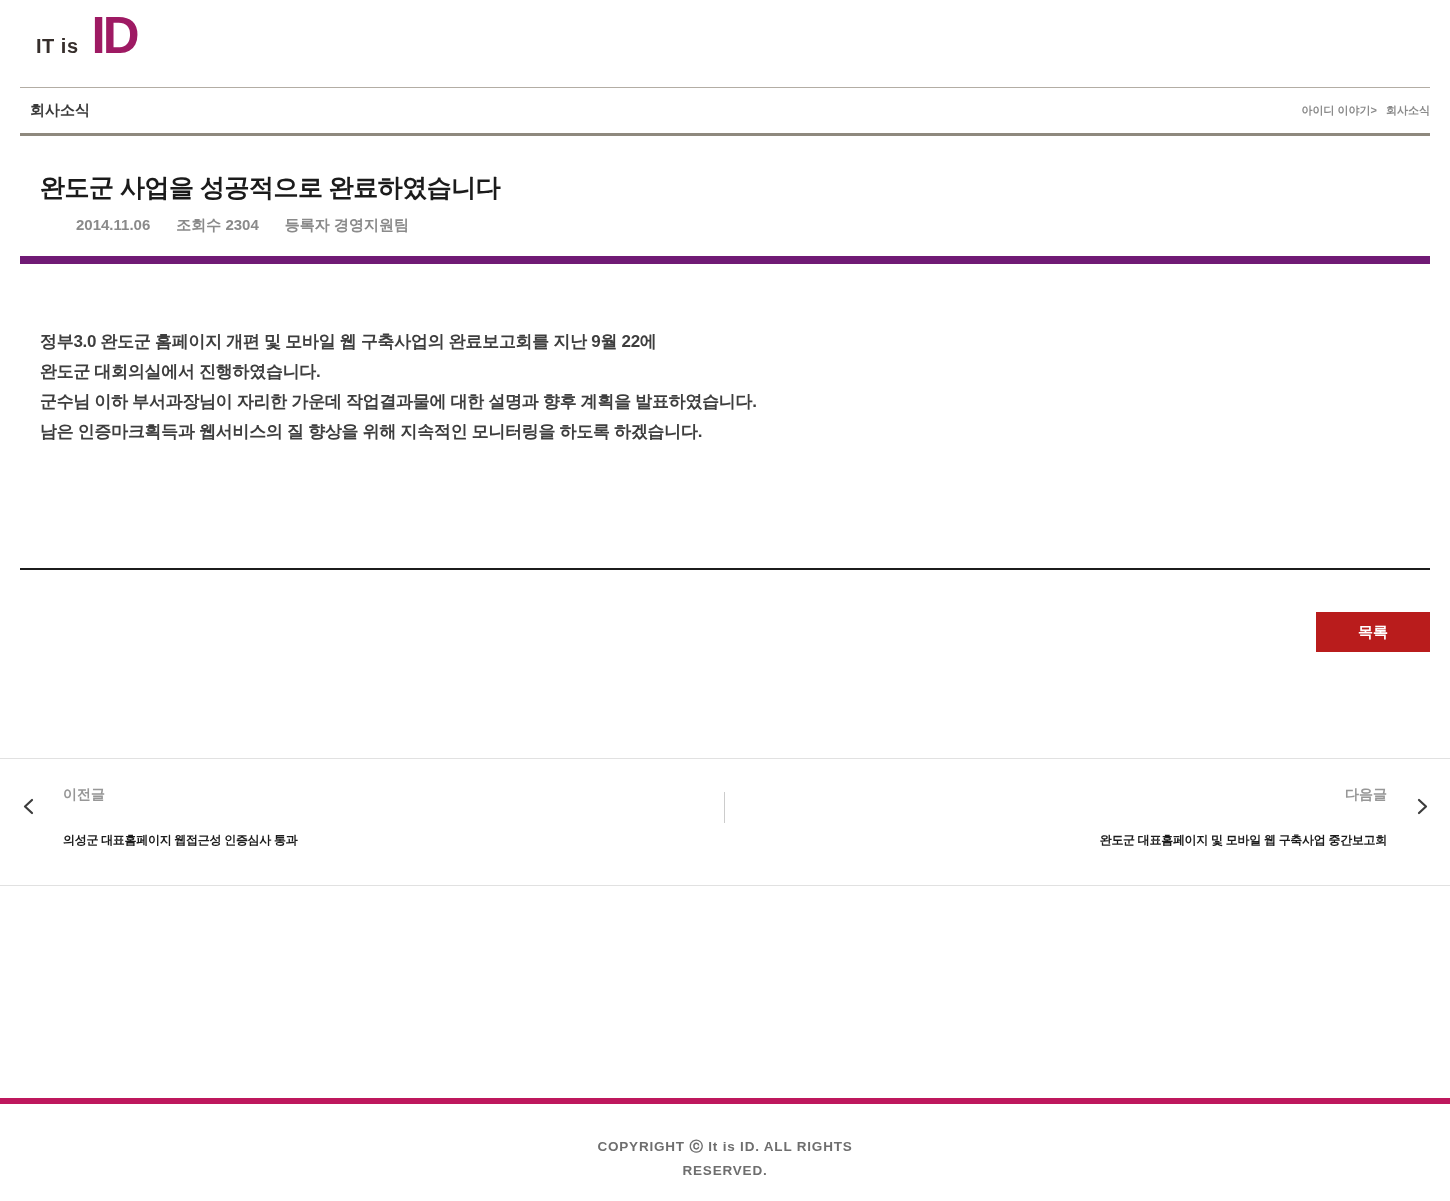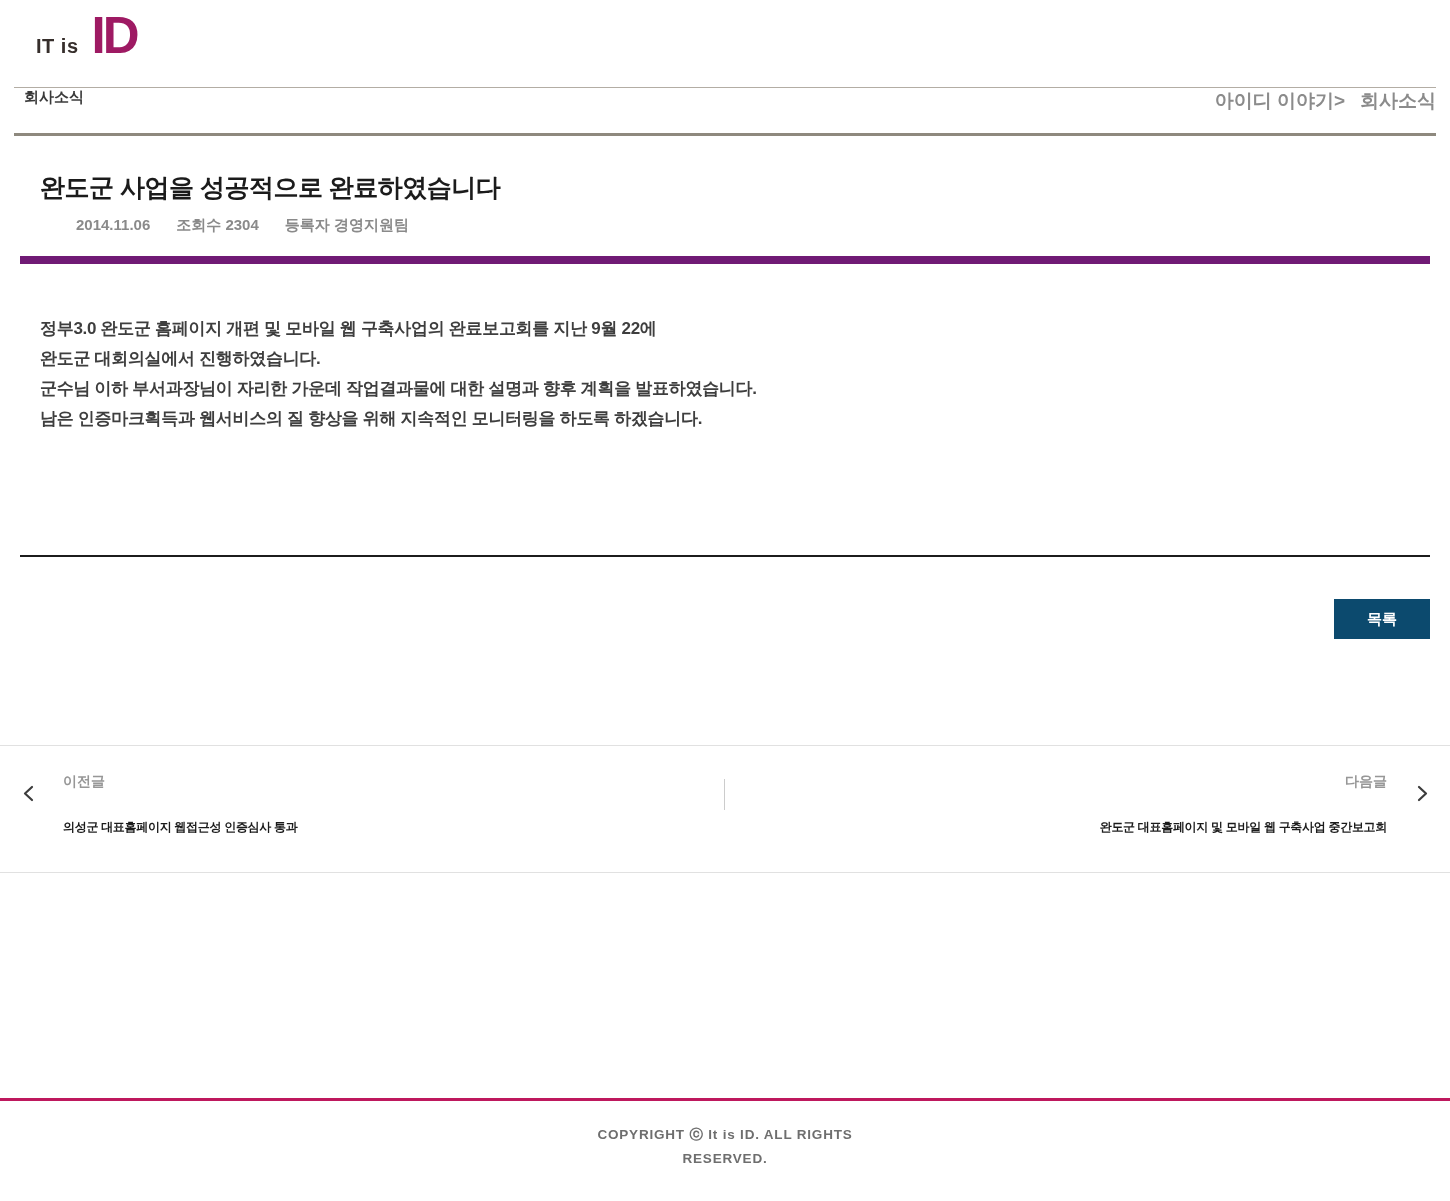--- a/index.html
+++ b/index.html
@@ -7,57 +7,57 @@
   body { font-family:"Liberation Sans","DejaVu Sans",sans-serif; }
   .page { position:relative; width:1450px; height:1201px; background:#ffffff; overflow:hidden; }
 
   
   .logo-row { height:87px; display:flex; align-items:center; padding:0 0 13px 36px; }
   .logo { display:flex; align-items:baseline; cursor:pointer; }
   .logo-itis { font-size:20px; font-weight:800; color:#362e2b; letter-spacing:0.5px; }
   .logo-id { font-size:51px; font-weight:800; color:#9e1a63; letter-spacing:-3px; margin-left:13px; line-height:0.78; }
 
   
-  .section-bar { margin:0 14px; border-top:1px solid #b3ada4; border-bottom:3px solid #8e897e;
-                 height:49px; display:flex; align-items:flex-start; justify-content:space-between; padding-left:10px; }
+  .section-bar { margin:0 20px; border-top:1px solid #b3ada4; border-bottom:3px solid #8e897e;
+                 height:49px; display:flex; align-items:center; justify-content:space-between; padding-left:10px; }
   .section-title { font-size:15px; font-weight:800; color:#3a3a3a; }
-  .breadcrumb { display:flex; align-items:center; gap:15px; font-size:19px; font-weight:700; color:#8b8b8b; }
+  .breadcrumb { display:flex; align-items:center; gap:9px; font-size:11px; font-weight:700; color:#8b8b8b; }
   .breadcrumb span { cursor:pointer; }
 
   
   .article-header { margin:0 20px; border-bottom:8px solid #701a75; padding:37px 20px 22px; }
   .article-title { font-size:25px; font-weight:800; color:#1b1b1b; line-height:29px; letter-spacing:-0.5px; }
   .article-meta { display:flex; gap:26px; margin-top:14px; font-size:15px; font-weight:700; color:#8a8a8a; line-height:18px;margin-left:36px; }
 
   
-  .article-body { margin:4px 20px; border-bottom:2px solid #1c1c1c; padding:46px 20px 0; height:289px; }
+  .article-body { margin:17px 20px; border-bottom:2px solid #1c1c1c; padding:46px 20px 0; height:289px; }
   .article-body .line { font-size:17px; font-weight:700; color:#3e3e3e; line-height:30px; letter-spacing:-0.3px; }
 
   
   .list-btn-row { margin:42px 20px 0; text-align:right; }
-  .list-btn { display:inline-block; width:96px; height:40px; background:#0c4a6e; color:#ffffff;
+  .list-btn { display:inline-block; width:114px; height:40px; background:#b91c1c; color:#ffffff;
               font-family:inherit; font-size:15px; font-weight:800; border:none; cursor:pointer; }
 
   
   .pager { margin-top:106px; height:128px; border-top:1px solid #e1e1e1; border-bottom:1px solid #e1e1e1;
            position:relative; display:flex; }
   .pager::after { content:""; position:absolute; left:724px; top:33px; width:1px; height:31px; background:#cccccc; }
   .pager-half { width:50%; position:relative; cursor:pointer; }
   .pager-chevron { position:absolute; top:39px; }
   .pager-prev .pager-chevron { left:22px; }
   .pager-next .pager-chevron { right:21px; }
   .pager-texts { position:absolute; top:27px; }
   .pager-prev .pager-texts { left:63px; text-align:left; }
   .pager-next .pager-texts { right:63px; text-align:right; }
   .pager-label { font-size:14px; font-weight:700; color:#979797; line-height:17px; }
   .pager-title { margin-top:27px; font-size:12px; font-weight:800; color:#1b1b1b; line-height:20px; letter-spacing:-0.3px; }
 
   
-  .footer { position:absolute; left:0; right:0; top:1098px; border-top:3px solid #be185d;
-            padding-top:22px; text-align:center; }
+  .footer { position:absolute; left:0; right:0; top:1098px; border-top:6px solid #be185d;
+            padding-top:31px; text-align:center; }
   .footer div { font-size:13.5px; font-weight:700; color:#6e6e6e; line-height:24px; letter-spacing:0.8px; }
 </style>
 </head>
 <body>
 
 <div class="page">
 
   <div class="logo-row">
     <div class="logo">
       <span class="logo-itis">IT is</span>

